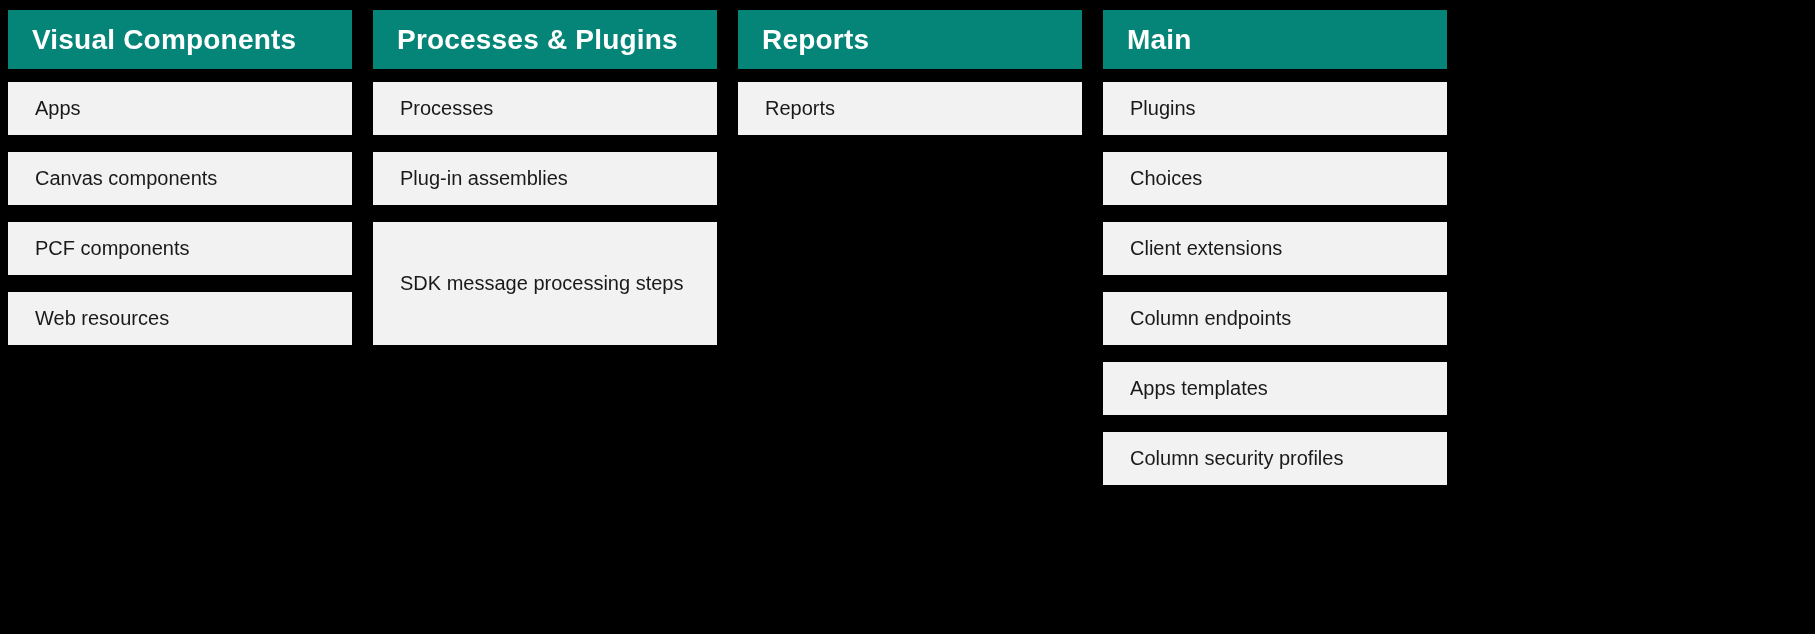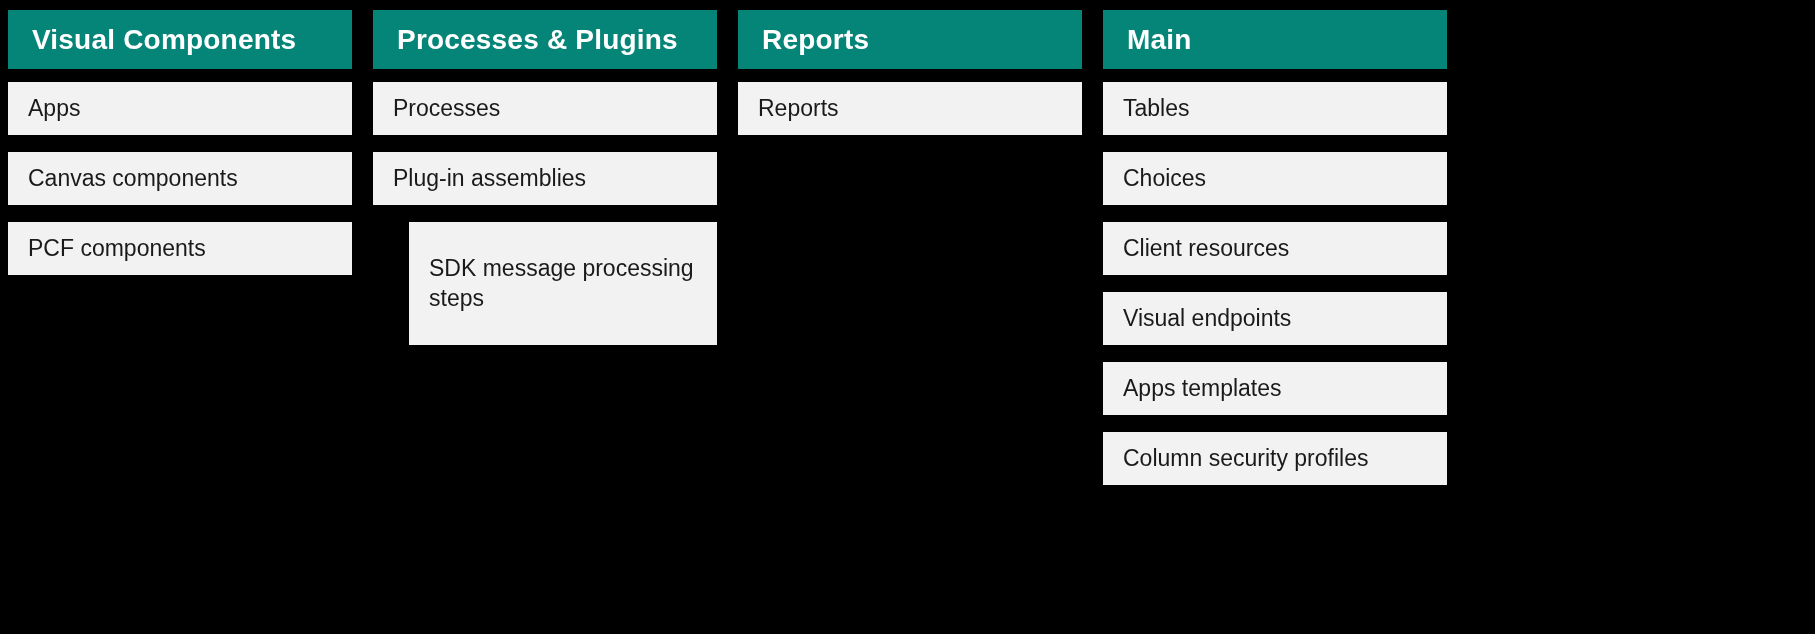--- a/index.html
+++ b/index.html
@@ -42,62 +42,62 @@
     align-items: center;
     padding-left: 24px;
     margin-bottom: 13px;
     letter-spacing: 0.2px;
     white-space: nowrap;
   }
   .item {
     height: 53px;
     background: var(--item-bg);
     color: var(--item-text);
-    font-size: 23px;
+    font-size: 20px;
     font-weight: 400;
     display: flex;
     align-items: center;
-    padding-left: 20px;
+    padding-left: 27px;
     padding-right: 6px;
     margin-bottom: 17px;
     line-height: 1.28;
   }
   .item.tall {
     height: 123px;
-    margin-left: 36px;
   }
 </style>
 </head>
 <body>
 
 <div class="board">
 
   <div class="column">
     <div class="column-header">Visual Components</div>
     <div class="item">Apps</div>
     <div class="item">Canvas components</div>
     <div class="item">PCF components</div>
+    <div class="item">Web resources</div>
   </div>
 
   <div class="column">
     <div class="column-header">Processes &amp; Plugins</div>
     <div class="item">Processes</div>
     <div class="item">Plug-in assemblies</div>
     <div class="item tall">SDK message processing steps</div>
   </div>
 
   <div class="column">
     <div class="column-header">Reports</div>
     <div class="item">Reports</div>
   </div>
 
 
   <div class="column">
     <div class="column-header">Main</div>
-    <div class="item">Tables</div>
+    <div class="item">Plugins</div>
     <div class="item">Choices</div>
-    <div class="item">Client resources</div>
-    <div class="item">Visual endpoints</div>
+    <div class="item">Client extensions</div>
+    <div class="item">Column endpoints</div>
     <div class="item">Apps templates</div>
     <div class="item">Column security profiles</div>
   </div>
 
 </div>
 
 </body></html>

